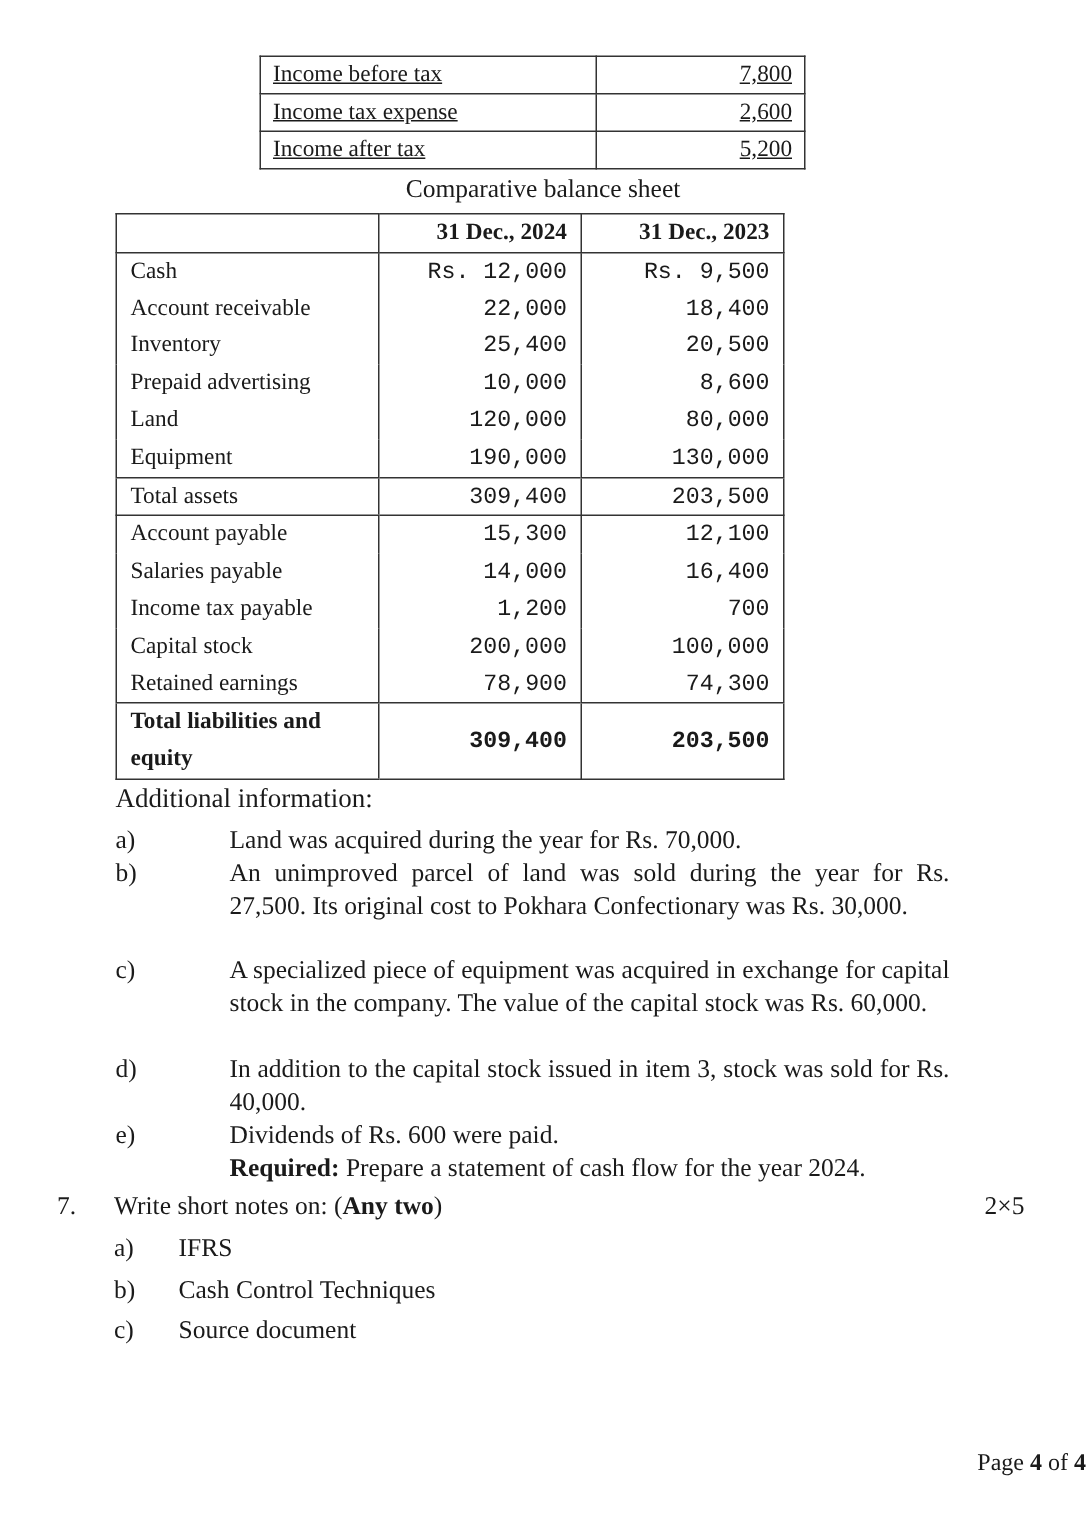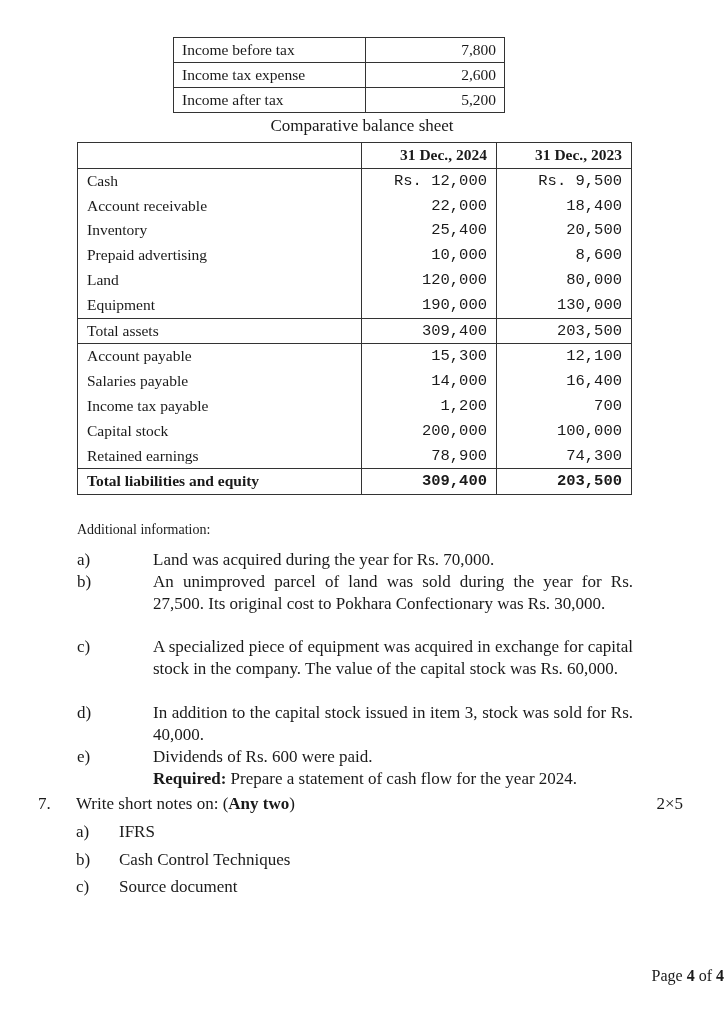--- a/index.html
+++ b/index.html
@@ -1,36 +1,36 @@
 <!DOCTYPE html>
 <html><head>
 <meta charset="utf-8">
 <style>
   html, body { margin:0; padding:0; background:#ffffff; }
   body { width:724px; height:1024px; position:relative; overflow:hidden;
          font-family:"Liberation Serif", serif; color:#1a1a1a; font-size:16px; }
   .abs { position:absolute; }
   table { border-collapse:collapse; }
   
-  #income-table { left:173px; top:37px; width:332px; }
+  #income-table { left:173px; top:37px; width:364px;text-decoration:underline; }
   #income-table td { border:1.3px solid #333; height:24px; padding:0 8px; font-size:15.5px; line-height:24px; }
   #income-table td.num { text-align:right; width:122px; }
   #bs-title { left:0; width:724px; text-align:center; top:116px; font-size:17px; }
   
-  #bs-table { left:77px; top:142px; width:555px; }
+  #bs-table { left:77px; top:142px; width:446px; }
   #bs-table th, #bs-table td { padding:0 9px; font-size:15.5px; height:24.8px; line-height:24.8px; }
   #bs-table th { font-weight:bold; text-align:right; border:1.3px solid #333; }
   #bs-table td.lbl { text-align:left; border-left:1.3px solid #333; }
   #bs-table td.num { text-align:right; border-left:1.3px solid #333; border-right:1.3px solid #333;font-family:Liberation Mono, monospace; }
   #bs-table td.c1 { width:116px; }
   #bs-table td.c2 { width:116px;margin-top:12px; }
   #bs-table tr.sep td { border-top:1.3px solid #333; }
   #bs-table tr.last td { border-bottom:1.3px solid #333; font-weight:bold; }
   #bs-table tr.bot td { border-bottom:1.3px solid #333; }
-  #addl-title { left:77px; top:522px; font-size:14px; }
+  #addl-title { left:77px; top:522px; font-size:18px; }
   .item { position:absolute; left:77px; width:556px; font-size:17px; line-height:21.5px; }
   .item .mark { position:absolute; left:0; top:0; }
   .item .txt { margin-left:76px; text-align:justify; text-align-last:left; }
   #q7 { left:38px; top:794px; font-size:17px; width:645px; }
   #q7 .qno { position:absolute; left:0; }
   #q7 .qtxt { position:absolute; left:38px; }
   #q7 .marks { position:absolute; right:0; }
   .sub { position:absolute; left:76px; font-size:17px; }
   .sub .m { position:absolute; left:0; }
   .sub .t { position:absolute; left:43px; white-space:nowrap; }

